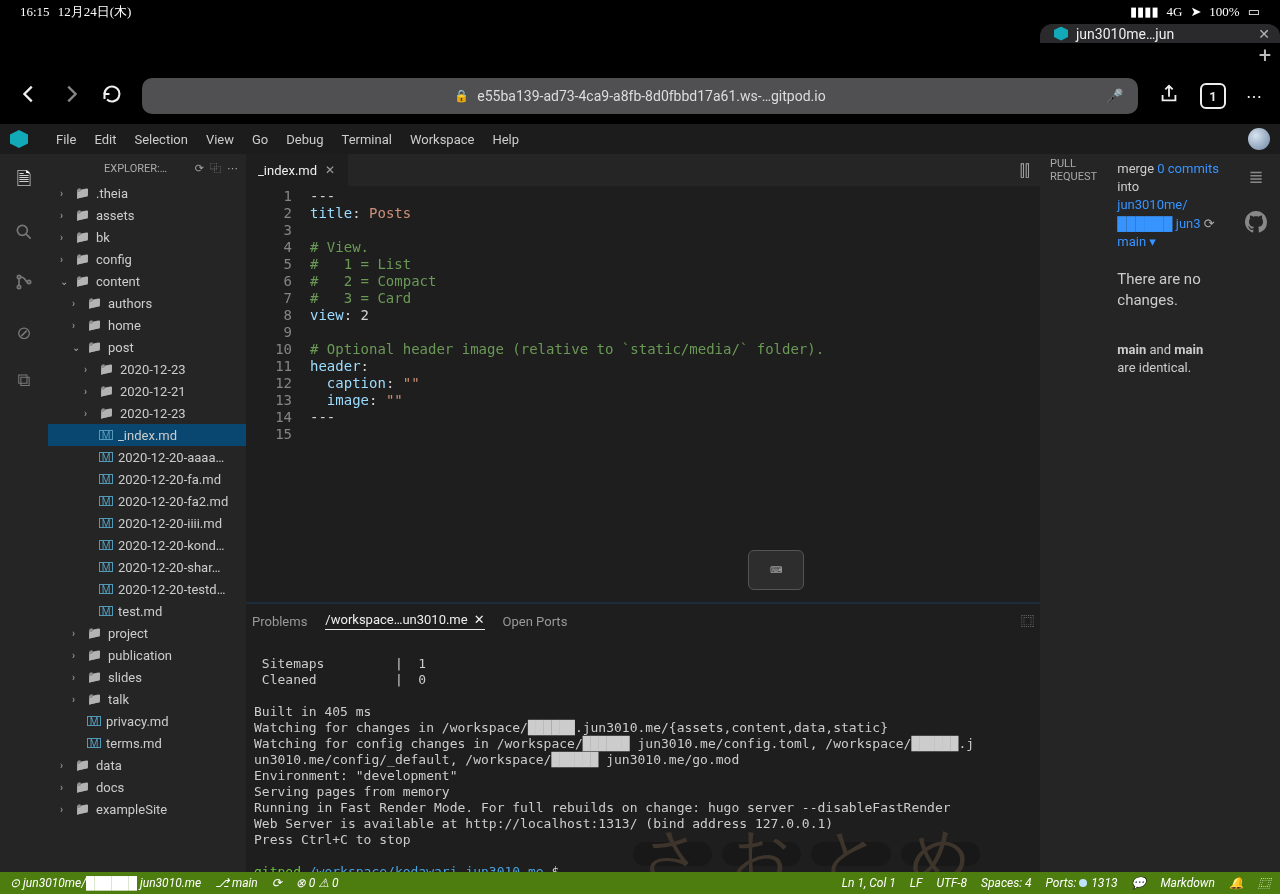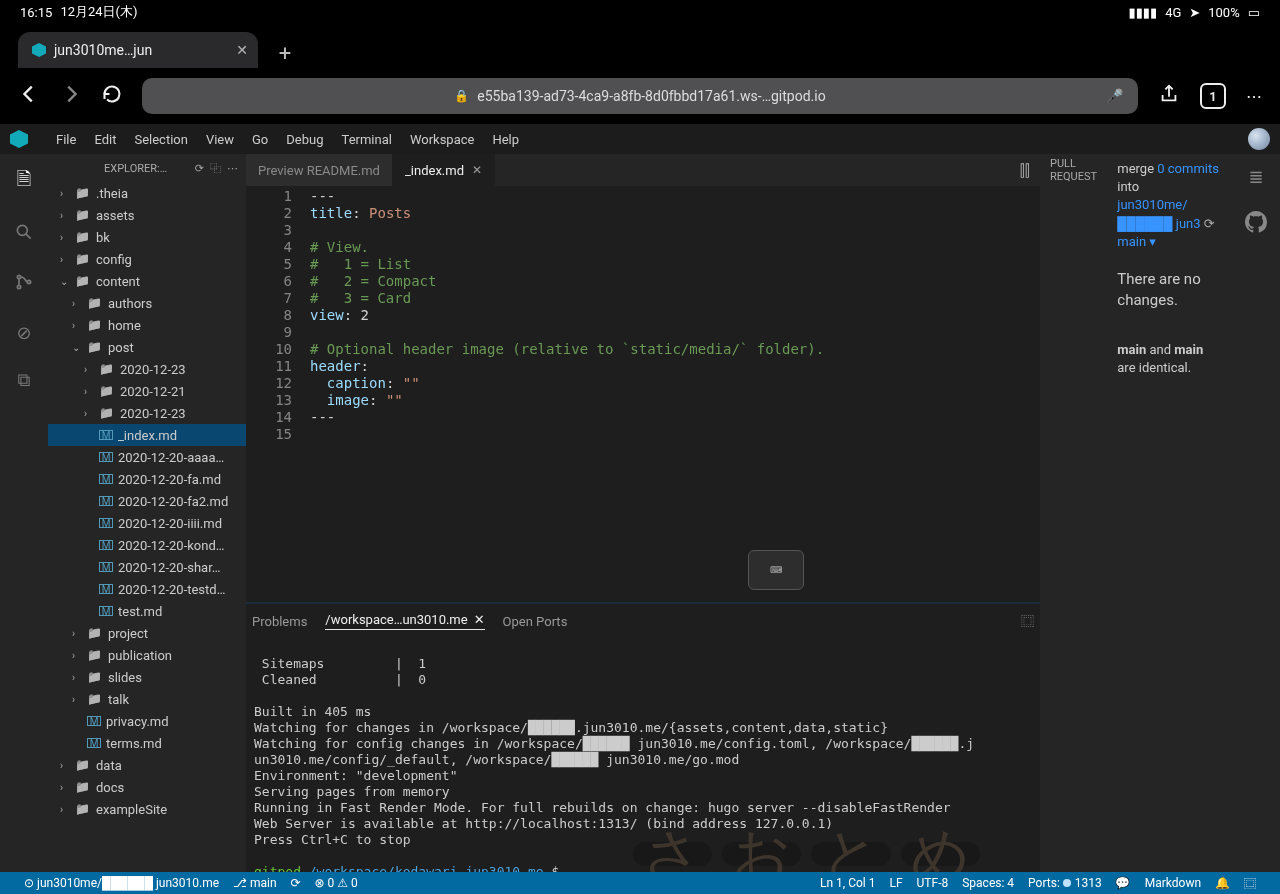--- a/index.html
+++ b/index.html
@@ -1,24 +1,24 @@
 <!DOCTYPE html>
 <html><head>
 <meta charset="utf-8">
 <style>
 * { margin: 0; padding: 0; box-sizing: border-box; }
 html, body { width: 1280px; height: 894px; overflow: hidden; font-family: -apple-system, "Segoe UI", Roboto, sans-serif; background: #000; color: #ccc; }
 body { display: flex; flex-direction: column; }
 
 
 .ios-status { height: 24px; background: #000; color: #fff; display: flex; justify-content: space-between; align-items: center; padding: 0 20px; font-size: 13px; }
-.ios-status .left, .ios-status .right { display: flex; gap: 8px; align-items: center; }
-
-
-.tabs-row { height: 44px; background: #000; display: flex; align-items: flex-end; padding-left: 18px; }
+.ios-status .left, .ios-status .right { display: flex; gap: 8px; align-items: center; font-family: Liberation Serif, serif; }
+
+
+.tabs-row { height: 44px; background: #000; display: flex; align-items: flex-end; padding-left: 18px; flex-direction: column; }
 .tab { background: #2a2a2c; color: #eee; height: 36px; border-radius: 12px 12px 0 0; display: flex; align-items: center; padding: 0 10px 0 14px; gap: 8px; font-size: 14px; min-width: 240px; }
 .tab .gp-icon { width: 14px; height: 14px; background: #12a9b9; clip-path: polygon(50% 0,100% 25%,100% 75%,50% 100%,0 75%,0 25%); }
 .tab .x { margin-left: auto; opacity: .7; }
 .new-tab { width: 30px; height: 30px; margin-left: 12px; display:flex; align-items:center; justify-content:center; color:#bbb; font-size:22px; }
 .addr-row { height: 56px; background: #000; display: flex; align-items: center; padding: 0 18px; gap: 20px; }
 .nav-btn { color: #888; }
 .nav-btn.active { color: #eee; }
 .addr-bar { flex: 1; height: 36px; background: #505053; border-radius: 10px; display: flex; align-items: center; justify-content: center; color: #ddd; font-size: 14px; gap: 8px; position: relative; }
 .lock { font-size: 12px; }
 .mic { position:absolute; right:14px; color:#bbb; }
@@ -79,21 +79,21 @@
 
 .right-col { width: 192px; background: #252526; display:flex; flex-direction:row; font-size:13px; color:#ccc; }
 .right-col .hd { height:32px; display:flex; align-items:center; padding:0 10px; font-size:11px; color:#aaa; text-transform:uppercase; }
 .pr-body { padding: 6px 10px; font-size: 13px; line-height:1.4;}
 .lk { color:#3794ff; }
 .pr-body .sub { color:#ccc; }
 
 .far-right { width:48px; background:#252526; display:flex; flex-direction:column; align-items:center; padding-top:12px; gap:24px; color:#888; font-size:18px; }
 
 
-.status { height: 22px; background: #0369a1; color: #fff; display: flex; align-items: center; font-size: 12px; padding: 0 24px; gap: 14px; }
+.status { height: 22px; background: #4d7c0f; color: #fff; display: flex; align-items: center; font-size: 12px; padding: 0 10px; gap: 14px; font-style: italic; }
 .status .sp { flex:1; }
 .status .port-dot { display:inline-block; width:8px; height:8px; background:#bfe3ff; border-radius:50%; margin-right:4px;}
 
 
 .wm { position:absolute; right:60px; bottom:6px; display:flex; gap:10px; opacity:.18; pointer-events:none;}
 .wm span{ font-size:58px; color:#c96; border-radius:14px; background:#000; padding:4px 10px;}
 </style>
 </head>
 <body>
 
@@ -329,23 +329,20 @@
             <span class="chev">›</span>
             <span class="fico folder"></span>
             <span>exampleSite</span>
           </div>
         </div>
     </div>
 
     <div class="main-col">
       <div class="editor-tabs">
         <div id="etabs" style="display:flex;">
-            <div class="ed-tab">
-              <span>Preview README.md</span>
-            </div>
             <div class="ed-tab active">
               <span>_index.md</span>
               <span class="ex">✕</span>
             </div>
           </div>
         <span class="ed-tabs-sp"></span>
         <span class="ed-act">⫿⫿</span>
       </div>
       <div class="editor">
         <div class="gutter" id="gut">  1

